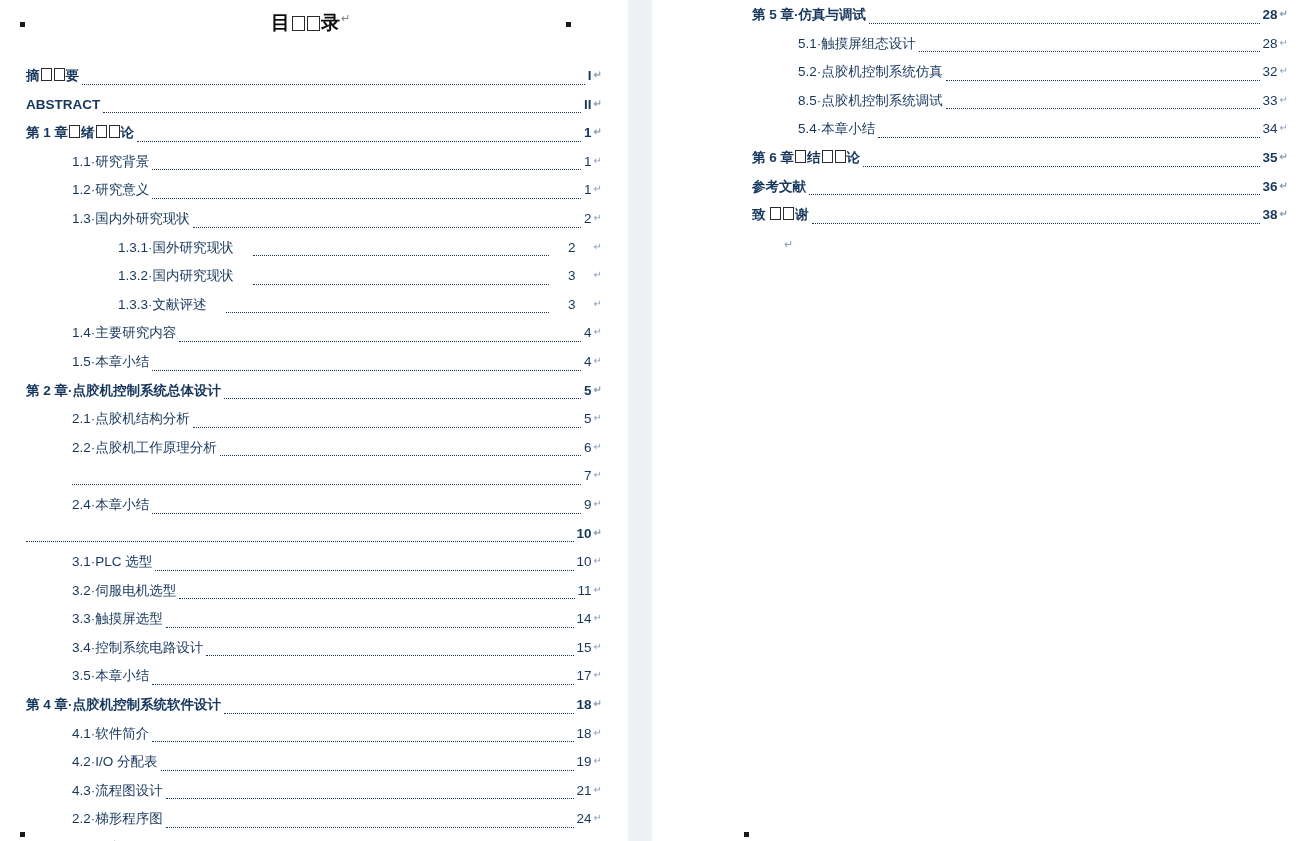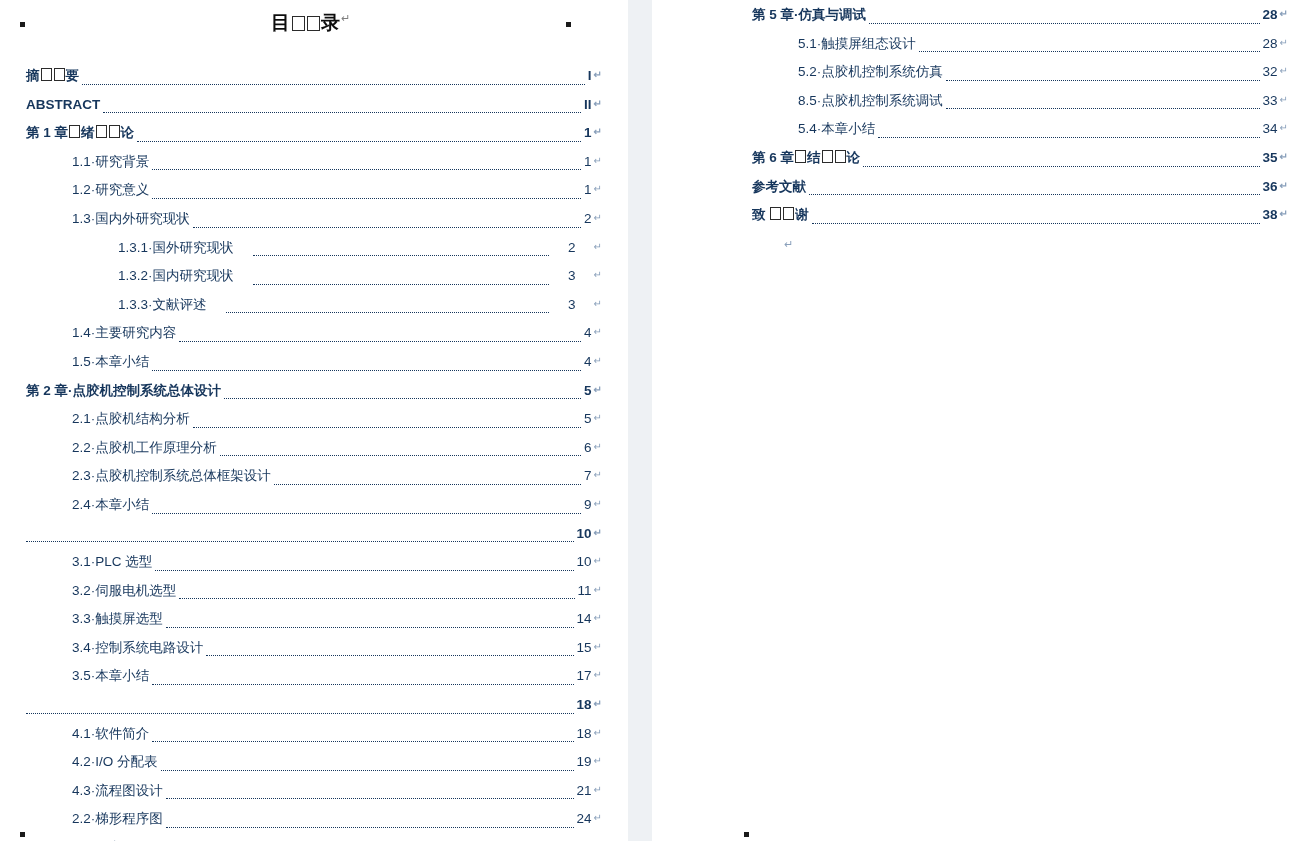--- a/index.html
+++ b/index.html
@@ -218,21 +218,20 @@
           <span class="pageno">5</span>
           <span class="pilcrow">↵</span>
         </div>
         <div class="entry lvl2 ind1">
           <span class="label"><span>2.2·点胶机工作原理分析</span></span>
           <span class="leader"></span>
           <span class="pageno">6</span>
           <span class="pilcrow">↵</span>
         </div>
         <div class="entry lvl2 ind1">
-          <span class="label"><span>2.3·点胶机控制系统总体框架设计</span></span>
           <span class="leader"></span>
           <span class="pageno">7</span>
           <span class="pilcrow">↵</span>
         </div>
         <div class="entry lvl2 ind1">
           <span class="label"><span>2.4·本章小结</span></span>
           <span class="leader"></span>
           <span class="pageno">9</span>
           <span class="pilcrow">↵</span>
         </div>
@@ -265,20 +264,21 @@
           <span class="pageno">15</span>
           <span class="pilcrow">↵</span>
         </div>
         <div class="entry lvl2 ind1">
           <span class="label"><span>3.5·本章小结</span></span>
           <span class="leader"></span>
           <span class="pageno">17</span>
           <span class="pilcrow">↵</span>
         </div>
         <div class="entry lvl1 ind0">
+          <span class="label"><span>第 4 章·点胶机控制系统软件设计</span></span>
           <span class="leader"></span>
           <span class="pageno">18</span>
           <span class="pilcrow">↵</span>
         </div>
         <div class="entry lvl2 ind1">
           <span class="label"><span>4.1·软件简介</span></span>
           <span class="leader"></span>
           <span class="pageno">18</span>
           <span class="pilcrow">↵</span>
         </div>

